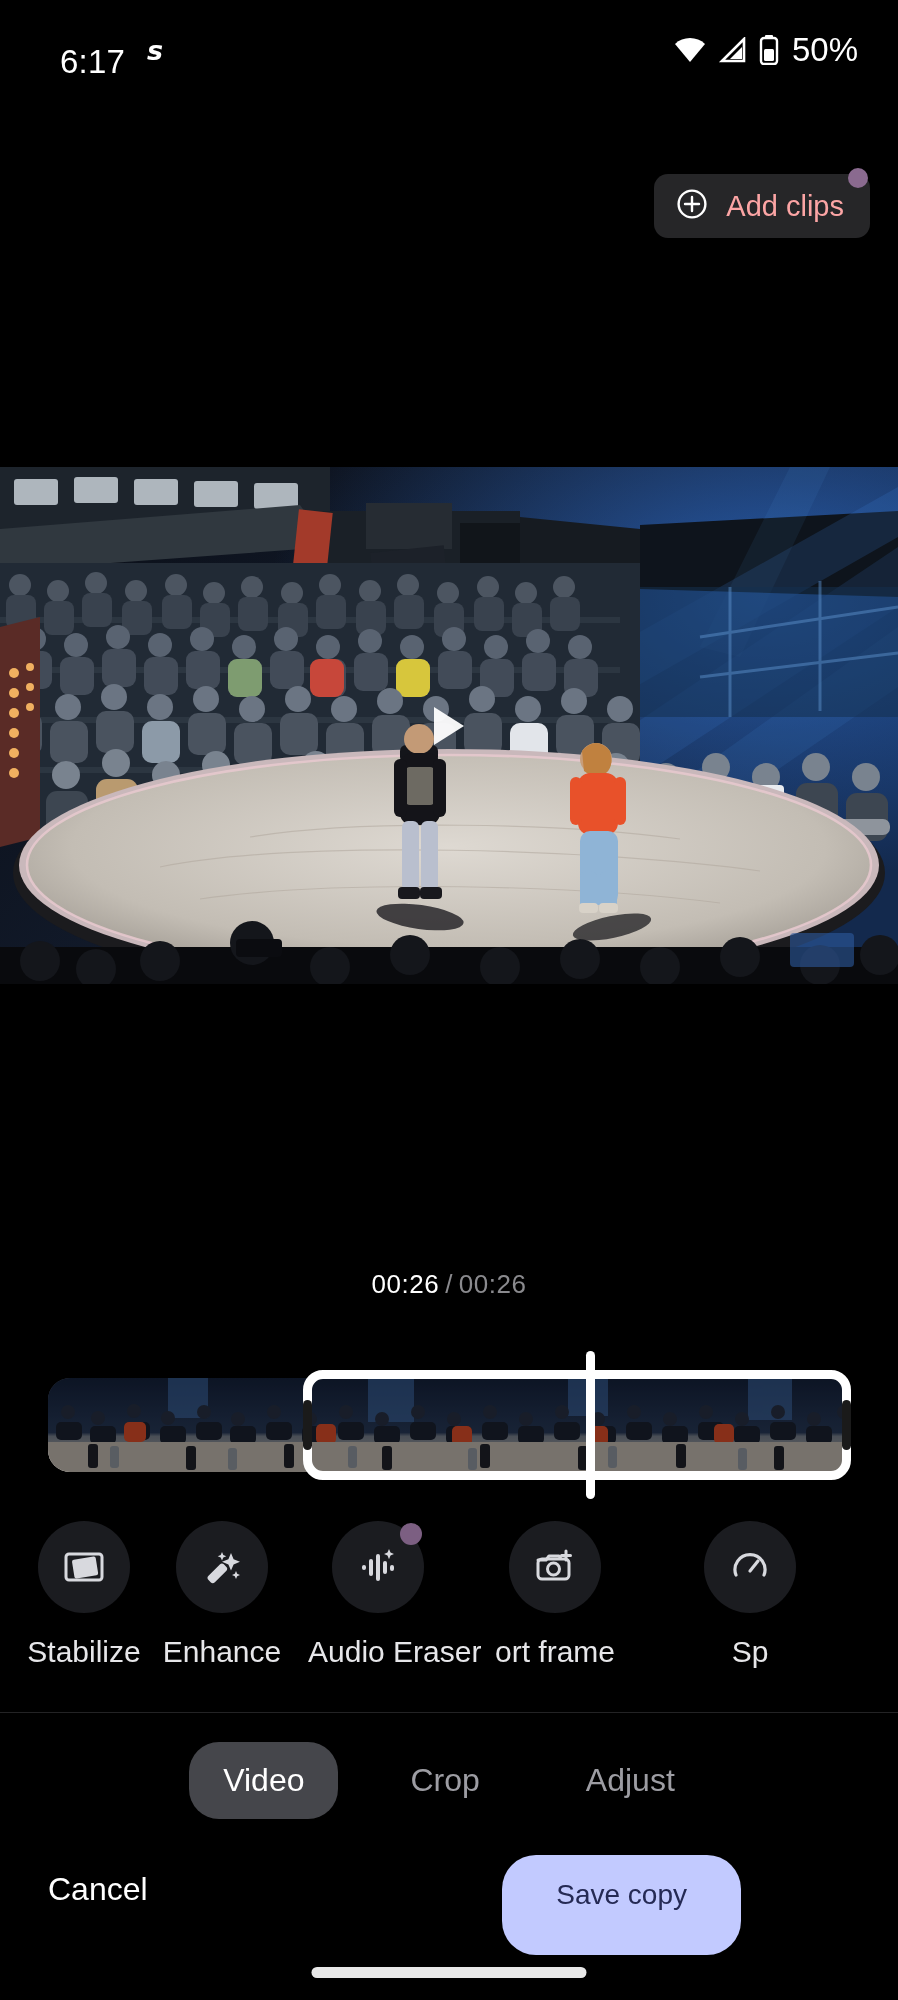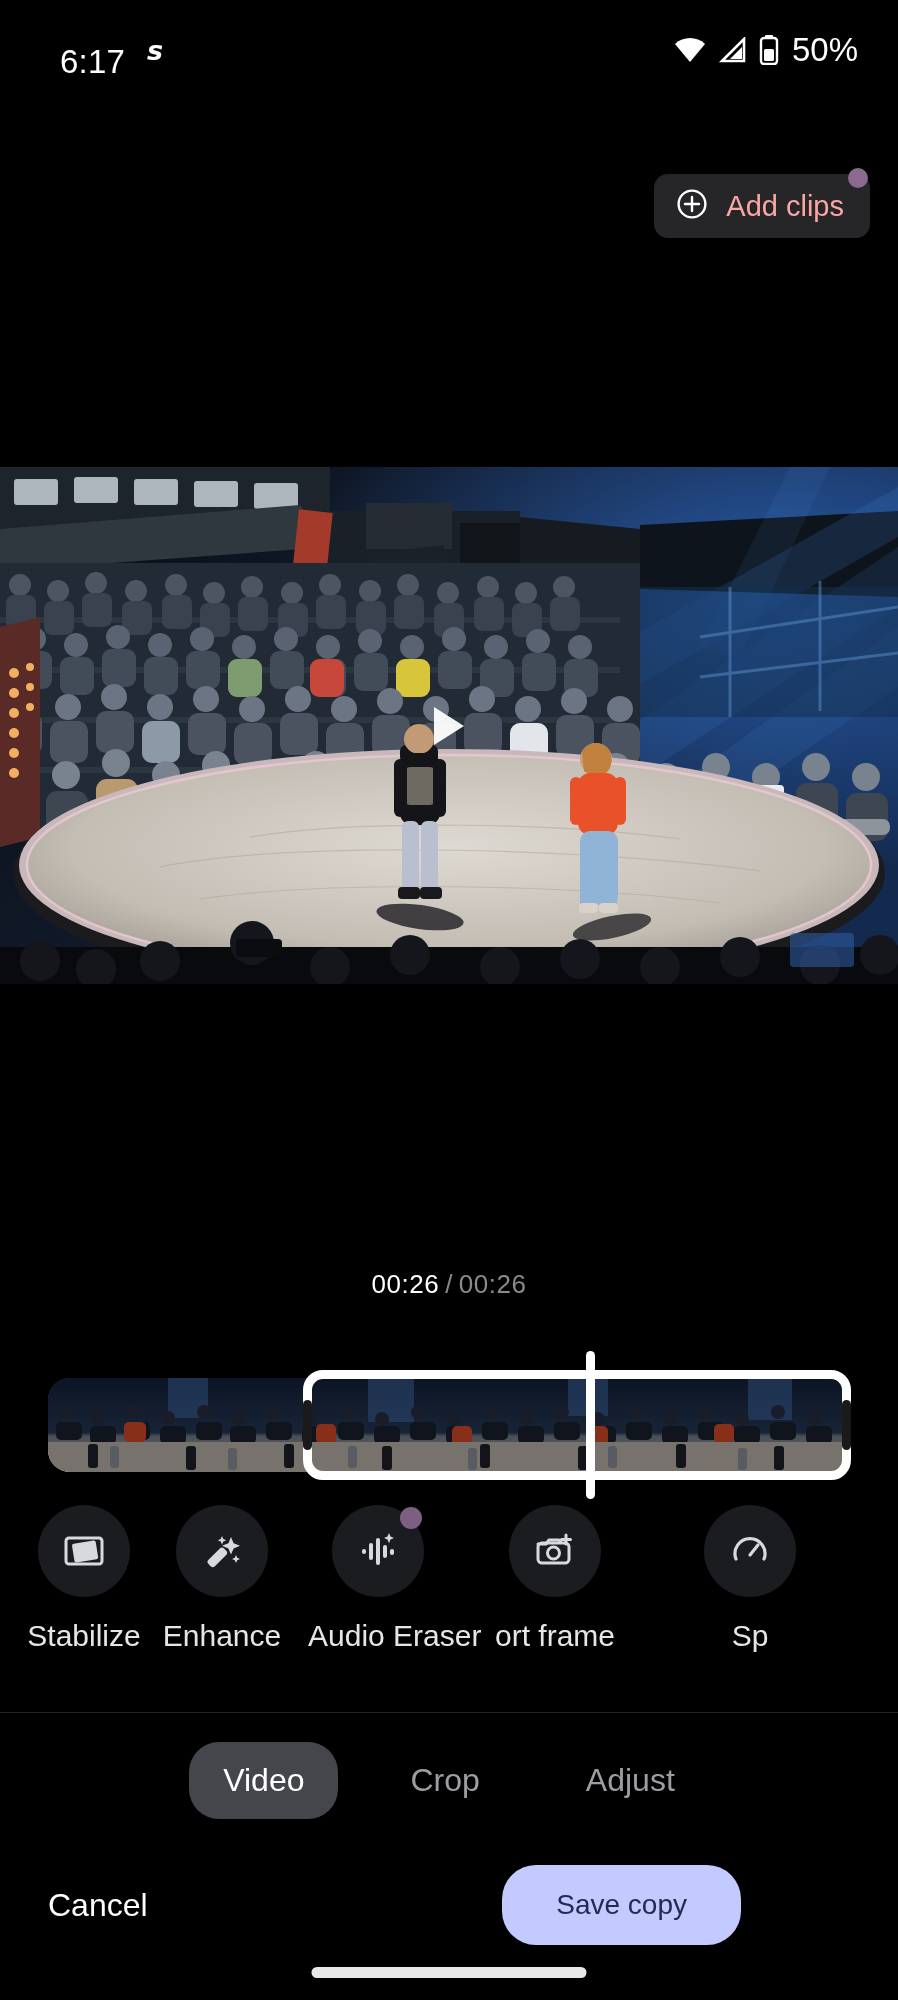--- a/index.html
+++ b/index.html
@@ -94,21 +94,21 @@
   .playhead {
     position:absolute; top:-27px; left:538px;
     width:9px; height:148px; border-radius:5px;
     background:#fff;
   }
 
   
   .tools {
     position:absolute; top:1505px; left:0; width:898px; height:180px;
   }
-  .tool { position:absolute; top:0; width:140px; text-align:center; }
+  .tool { position:absolute; top:16px; width:140px; text-align:center; }
   .tool .circle {
     position:relative;
     width:92px; height:92px; border-radius:50%;
     background:#1b1c20; margin:0 auto;
     display:flex; align-items:center; justify-content:center;
   }
   .tool .circle svg { display:block; }
   .tool .tbadge {
     position:absolute; top:2px; right:2px;
     width:22px; height:22px; border-radius:50%;
@@ -131,21 +131,21 @@
   }
   .tab {
     font-size:32px; color:#9d9da3; font-weight:400;
     padding:20px 34px; border-radius:30px; white-space:nowrap;
   }
   .tab.active { background:#45464b; color:#fff; font-weight:500; }
 
   
   .bottombar {
     position:absolute; top:1855px; left:0; width:781px; height:100px;
-    display:flex; align-items:center; justify-content:space-between;
+    display:flex; justify-content:space-between;
     padding:0 40px;
   }
   .cancel { color:#fff; font-size:32px; font-weight:400; padding:16px 8px; }
   .savecopy {
     background:#c2caff; color:#252a54;
     font-size:28px; font-weight:500;
     padding:24px 54px; border-radius:34px; white-space:nowrap;
   }
   .homebar {
     position:absolute; bottom:22px; left:50%; transform:translateX(-50%);

